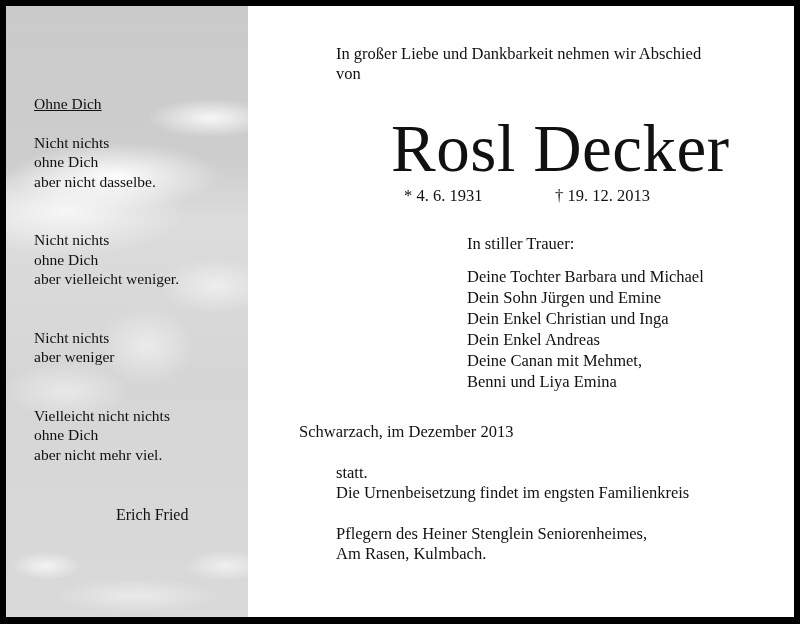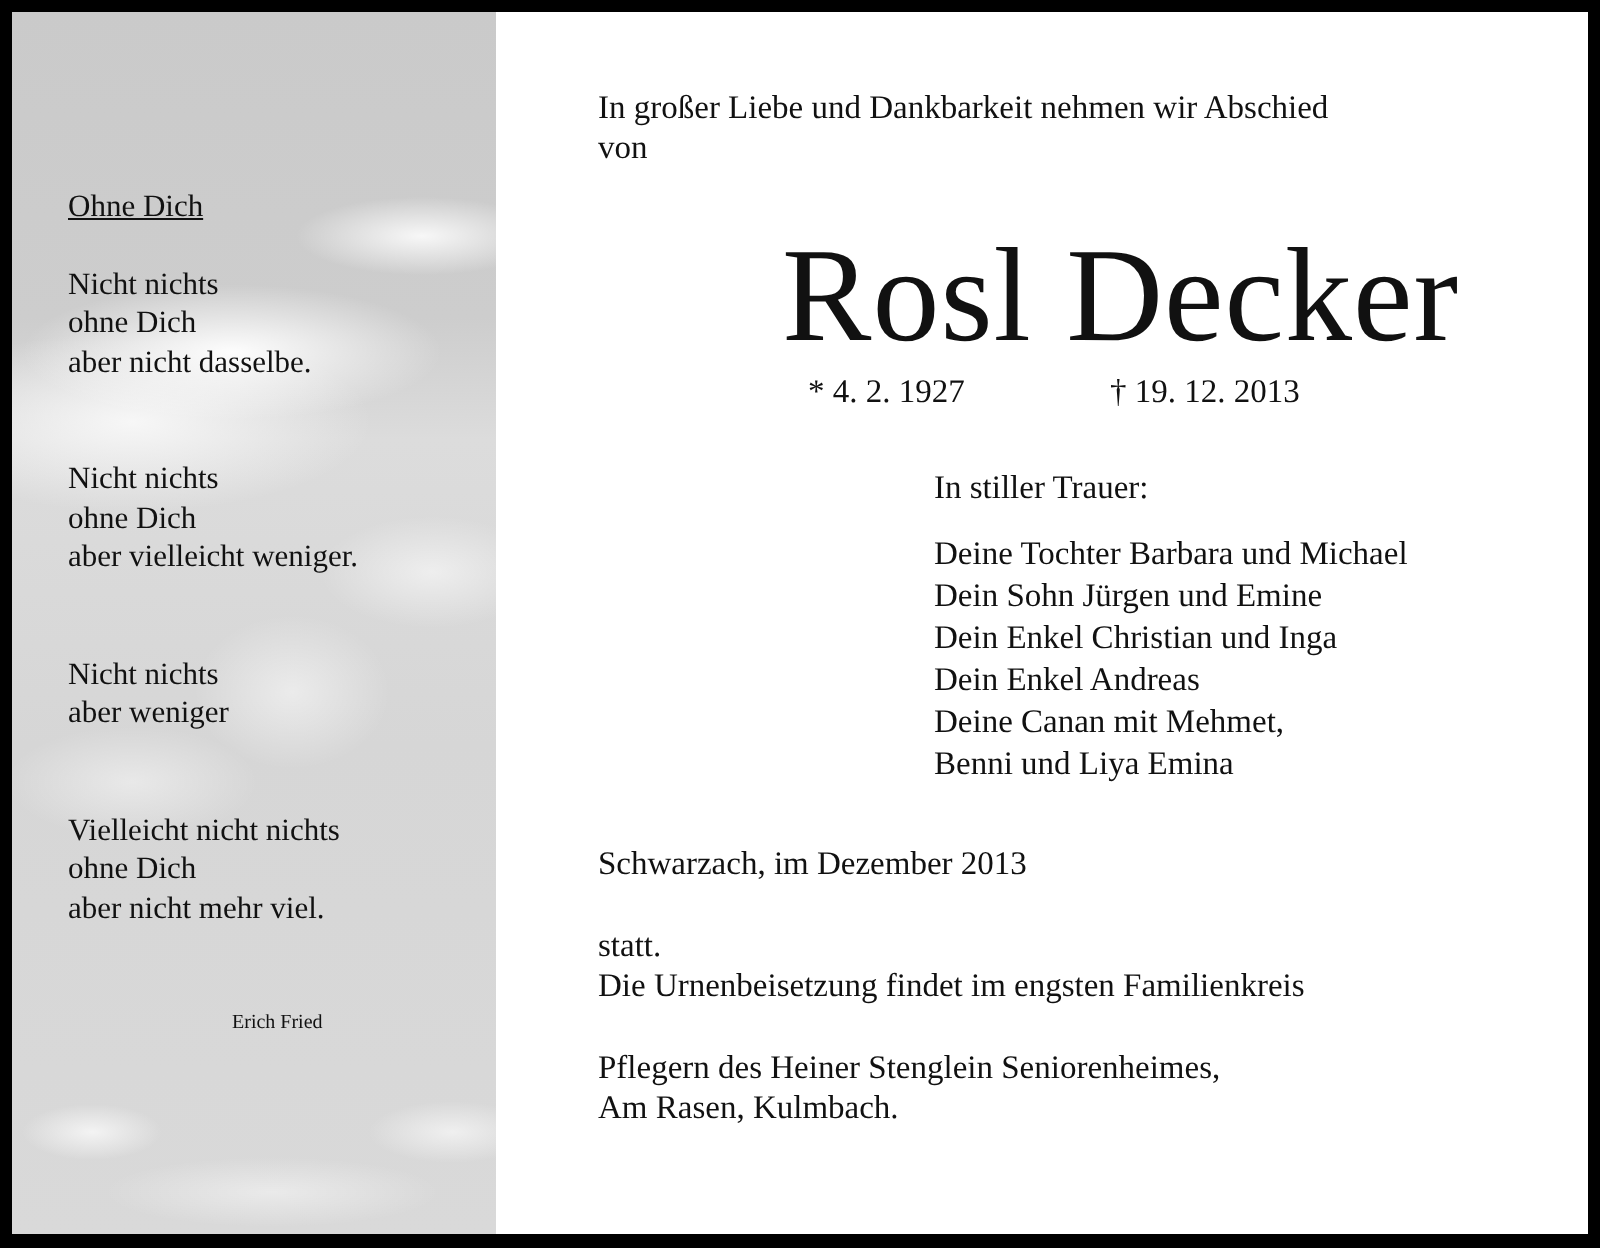--- a/index.html
+++ b/index.html
@@ -50,21 +50,21 @@
       margin-bottom: 19px;
     }
     .stanza {
       margin-bottom: 39px;
     }
     .stanza .line { display: block; white-space: nowrap; }
     .author {
       position: absolute;
       left: 110px;
       top: 500px;
-      font-size: 10px;
+      font-size: 16px;
       white-space: nowrap;
     }
     .main {
       position: absolute;
       left: 293px;
       top: 0;
       width: 490px;
       font-size: 16.5px;
       line-height: 20px;
     }
@@ -118,21 +118,21 @@
       top: 457px;
       left: 0;
       width: 460px;
     }
     .thanks {
       position: absolute;
       top: 518px;
       left: 0;
       width: 490px;
     }
-    .thanks .line, .burial .line, .intro .line { display: block; white-space: nowrap; }
+    .thanks .line, .burial .line, .intro .line { display: block; white-space: nowrap; margin-left: 37px; }
   </style>
 </head>
 <body>
 
 <div class="frame">
 
   <div class="sidebar">
     <div class="poem">
       <div class="poem-title">Ohne Dich</div>
 
@@ -162,21 +162,21 @@
     <div class="author">Erich Fried</div>
   </div>
 
   <div class="main">
     <div class="intro">
       <span class="line">In großer Liebe und Dankbarkeit nehmen wir Abschied</span>
       <span class="line">von</span>
     </div>
 
     <div class="name">Rosl Decker</div>
-    <div class="born">* 4. 2. 1927</div>
+    <div class="born">* 4. 6. 1931</div>
     <div class="died">† 19. 12. 2013</div>
 
     <div class="mourning">In stiller Trauer:</div>
     <div class="mourners">
       <span class="line">Deine Tochter Barbara und Michael</span>
       <span class="line">Dein Sohn Jürgen und Emine</span>
       <span class="line">Dein Enkel Christian und Inga</span>
       <span class="line">Dein Enkel Andreas</span>
       <span class="line">Deine Canan mit Mehmet,</span>
       <span class="line">Benni und Liya Emina</span>

